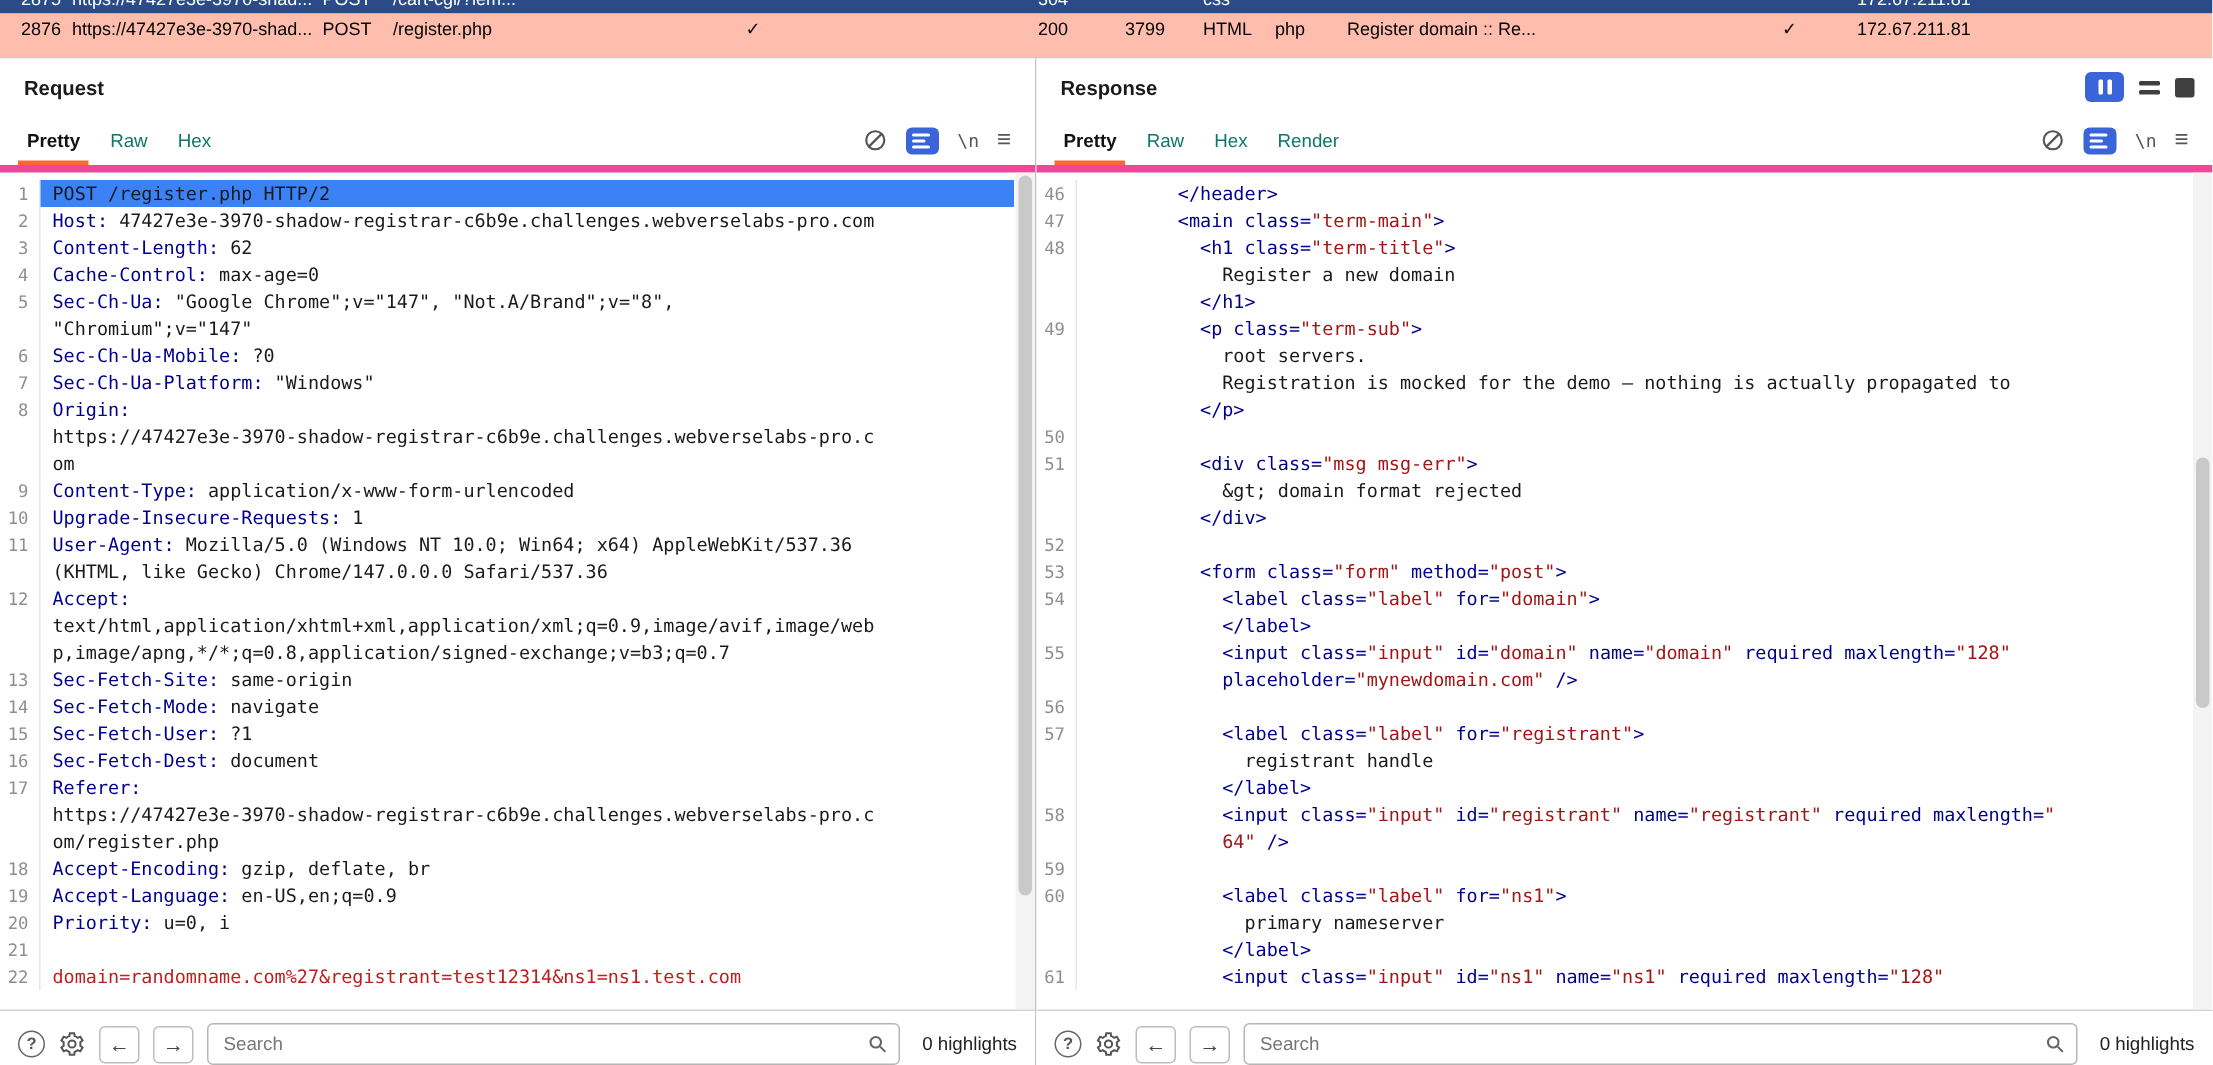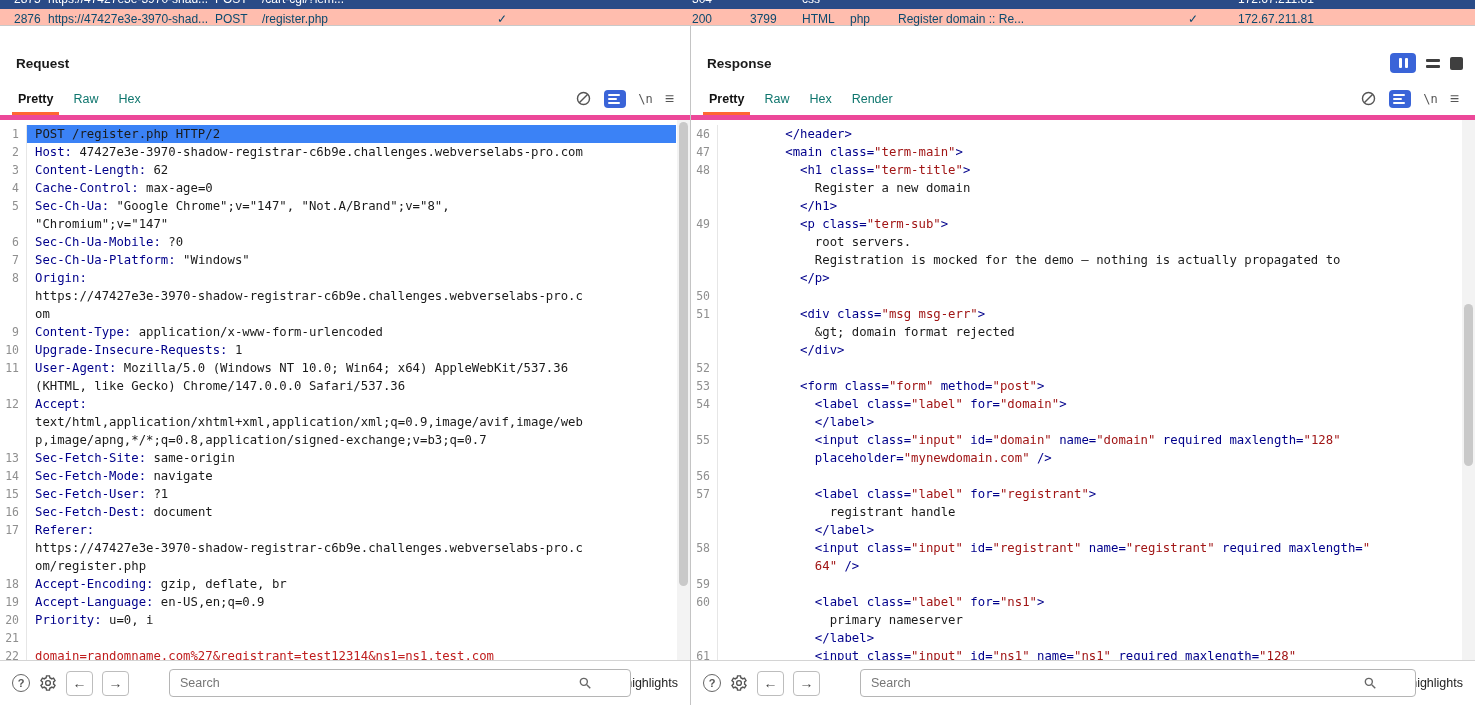--- a/index.html
+++ b/index.html
@@ -6,34 +6,34 @@
   html,body { width:1475px; height:710px; overflow:hidden; background:#fff;
     font-family:"Liberation Sans", sans-serif; color:#1a1a1a; }
 
   
   .history { border-bottom:1px solid #c9c9c9; background:#fff; font-size:12px; }
   .hrow { position:relative; }
   .hrow span { position:absolute; top:0; white-space:nowrap; }
   .hrow.partial { height:9px; background:#2a4b87; color:#fff; overflow:hidden; }
   .hrow.partial .clip { position:relative; height:20px; margin-top:-11px; line-height:20px; }
   .hrow.partial .clip span { top:0; }
-  .hrow.hl { height:16px; line-height:21px; background:#ffbdae; color:#0c4a6e; }
+  .hrow.hl { height:29px; line-height:21px; background:#ffbdae; color:#000000; }
   .c-num{left:14px}.c-host{left:48px}.c-method{left:215px}.c-path{left:262px}
   .c-chk1{left:497px}.c-status{left:692px}.c-len{left:750px}.c-mime{left:802px}
   .c-ext{left:850px}.c-title{left:898px}.c-chk2{left:1188px}.c-ip{left:1238px}
 
   
   .main { display:flex; height:679px; }
   .vdiv { width:1px; background:#c4c4c4; }
   .panel { display:flex; flex-direction:column; background:#fff; position:relative; }
   .panel.request { width:690px; flex:0 0 690px; }
   .panel.response { flex:1; }
 
   .panel-header { height:38px; display:flex; align-items:center; padding:0 16px;
-    font-weight:bold; font-size:13.5px; position:relative;margin-top:18px; }
+    font-weight:bold; font-size:13.5px; position:relative; }
 
   .resp-controls { position:absolute; right:12px; top:9px; display:flex; gap:8px; align-items:center; }
   .btn-pause { width:26px; height:20px; border-radius:4px; background:#3a64d8;
     display:flex; align-items:center; justify-content:center; gap:3px; }
   .btn-pause i { display:block; width:3px; height:10px; background:#fff; border-radius:1px; }
   .ic-eq { display:flex; flex-direction:column; gap:3px; padding:4px 2px; }
   .ic-eq i { display:block; width:14px; height:3px; background:#3f3f3f; border-radius:1px; }
   .ic-square { width:13px; height:13px; background:#3f3f3f; border-radius:2px; }
 
   
@@ -69,21 +69,21 @@
 
   
   .findbar { height:45px; border-top:1px solid #d4d4d4; display:flex; align-items:center;
     gap:9px; padding:0 12px; background:#fff; }
   .help-ic { width:18px; height:18px; border:1.5px solid #666; border-radius:50%;
     display:flex; align-items:center; justify-content:center; font-size:11px; font-weight:bold; color:#555; }
   .nav-btn { width:27px; height:25px; border:1px solid #bdbdbd; border-radius:4px; background:#fff;
     display:flex; align-items:center; justify-content:center; font-size:14px; color:#444; }
   .search-wrap { flex:1; position:relative; }
   .search-input { width:100%; height:28px; border:1px solid #b5b5b5; border-radius:4px;
-    padding:0 28px 0 10px; font-size:12.5px; font-family:"Liberation Sans",sans-serif; color:#222; outline:none;margin-left:31px; }
+    padding:0 28px 0 10px; font-size:12.5px; font-family:"Liberation Sans",sans-serif; color:#222; outline:none; }
   .search-input::placeholder { color:#767676; }
   .mag { position:absolute; right:8px; top:7px; }
   .hl-label { font-size:12.5px; color:#222; white-space:nowrap; margin-left:6px; }
 </style>
 </head>
 <body>
 
 <div class="history">
   <div class="hrow partial">
     <div class="clip">

